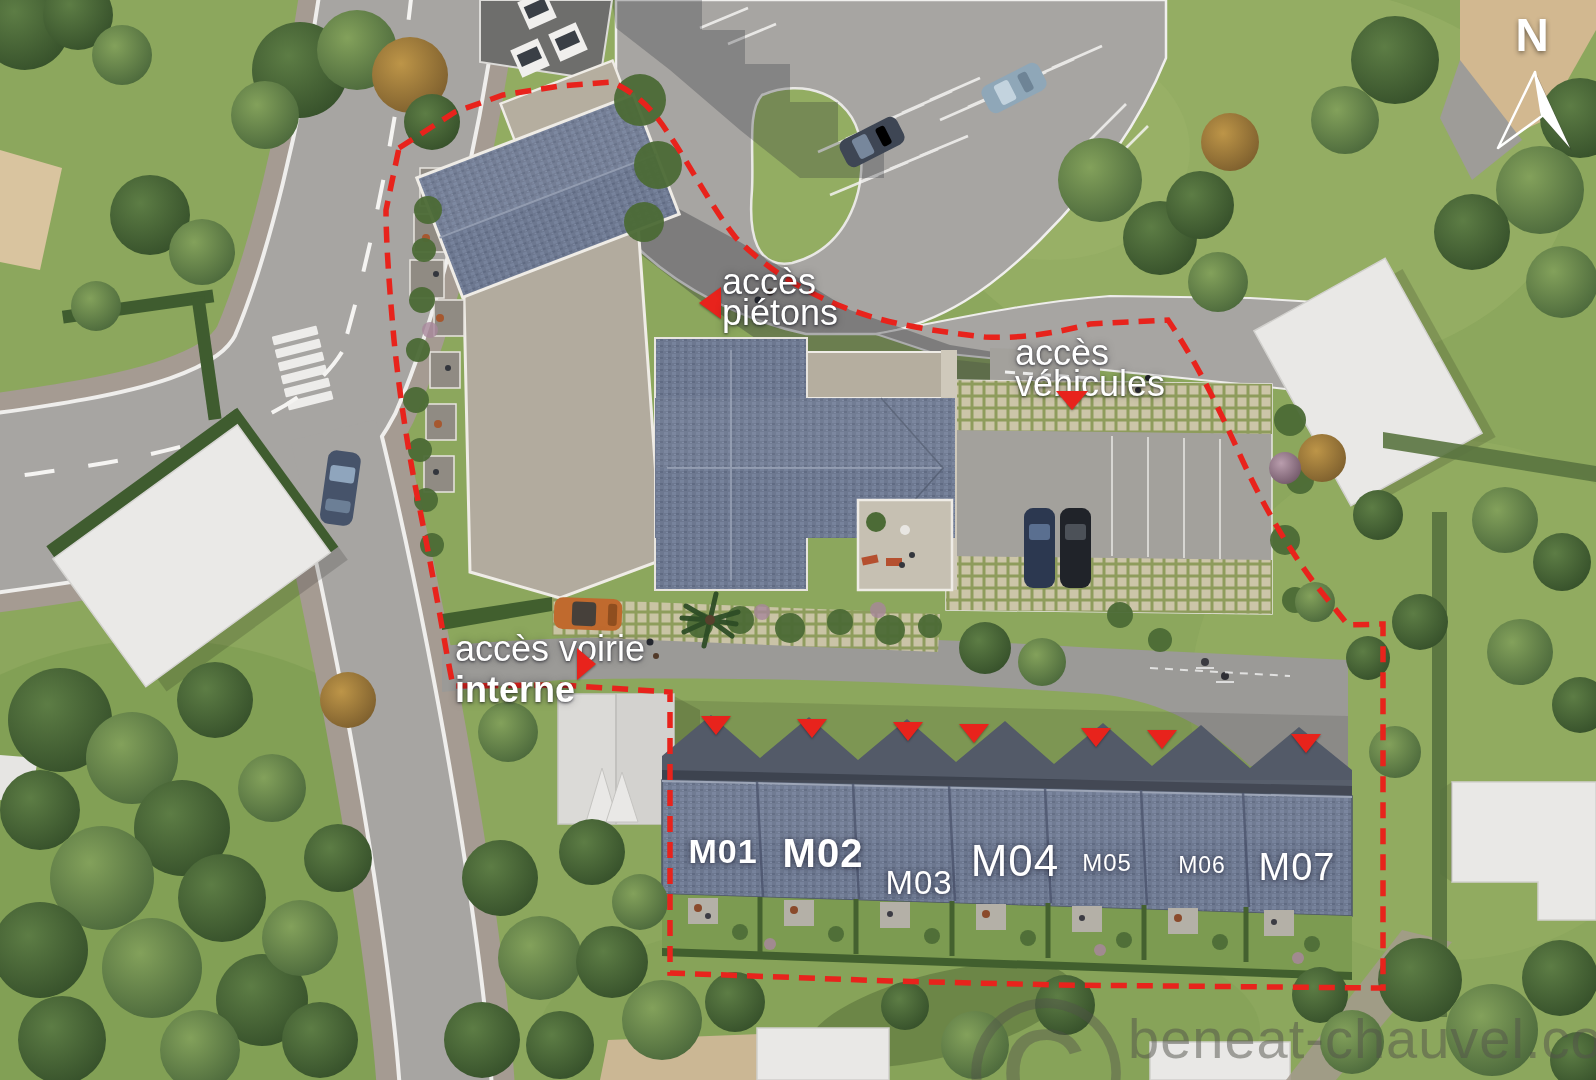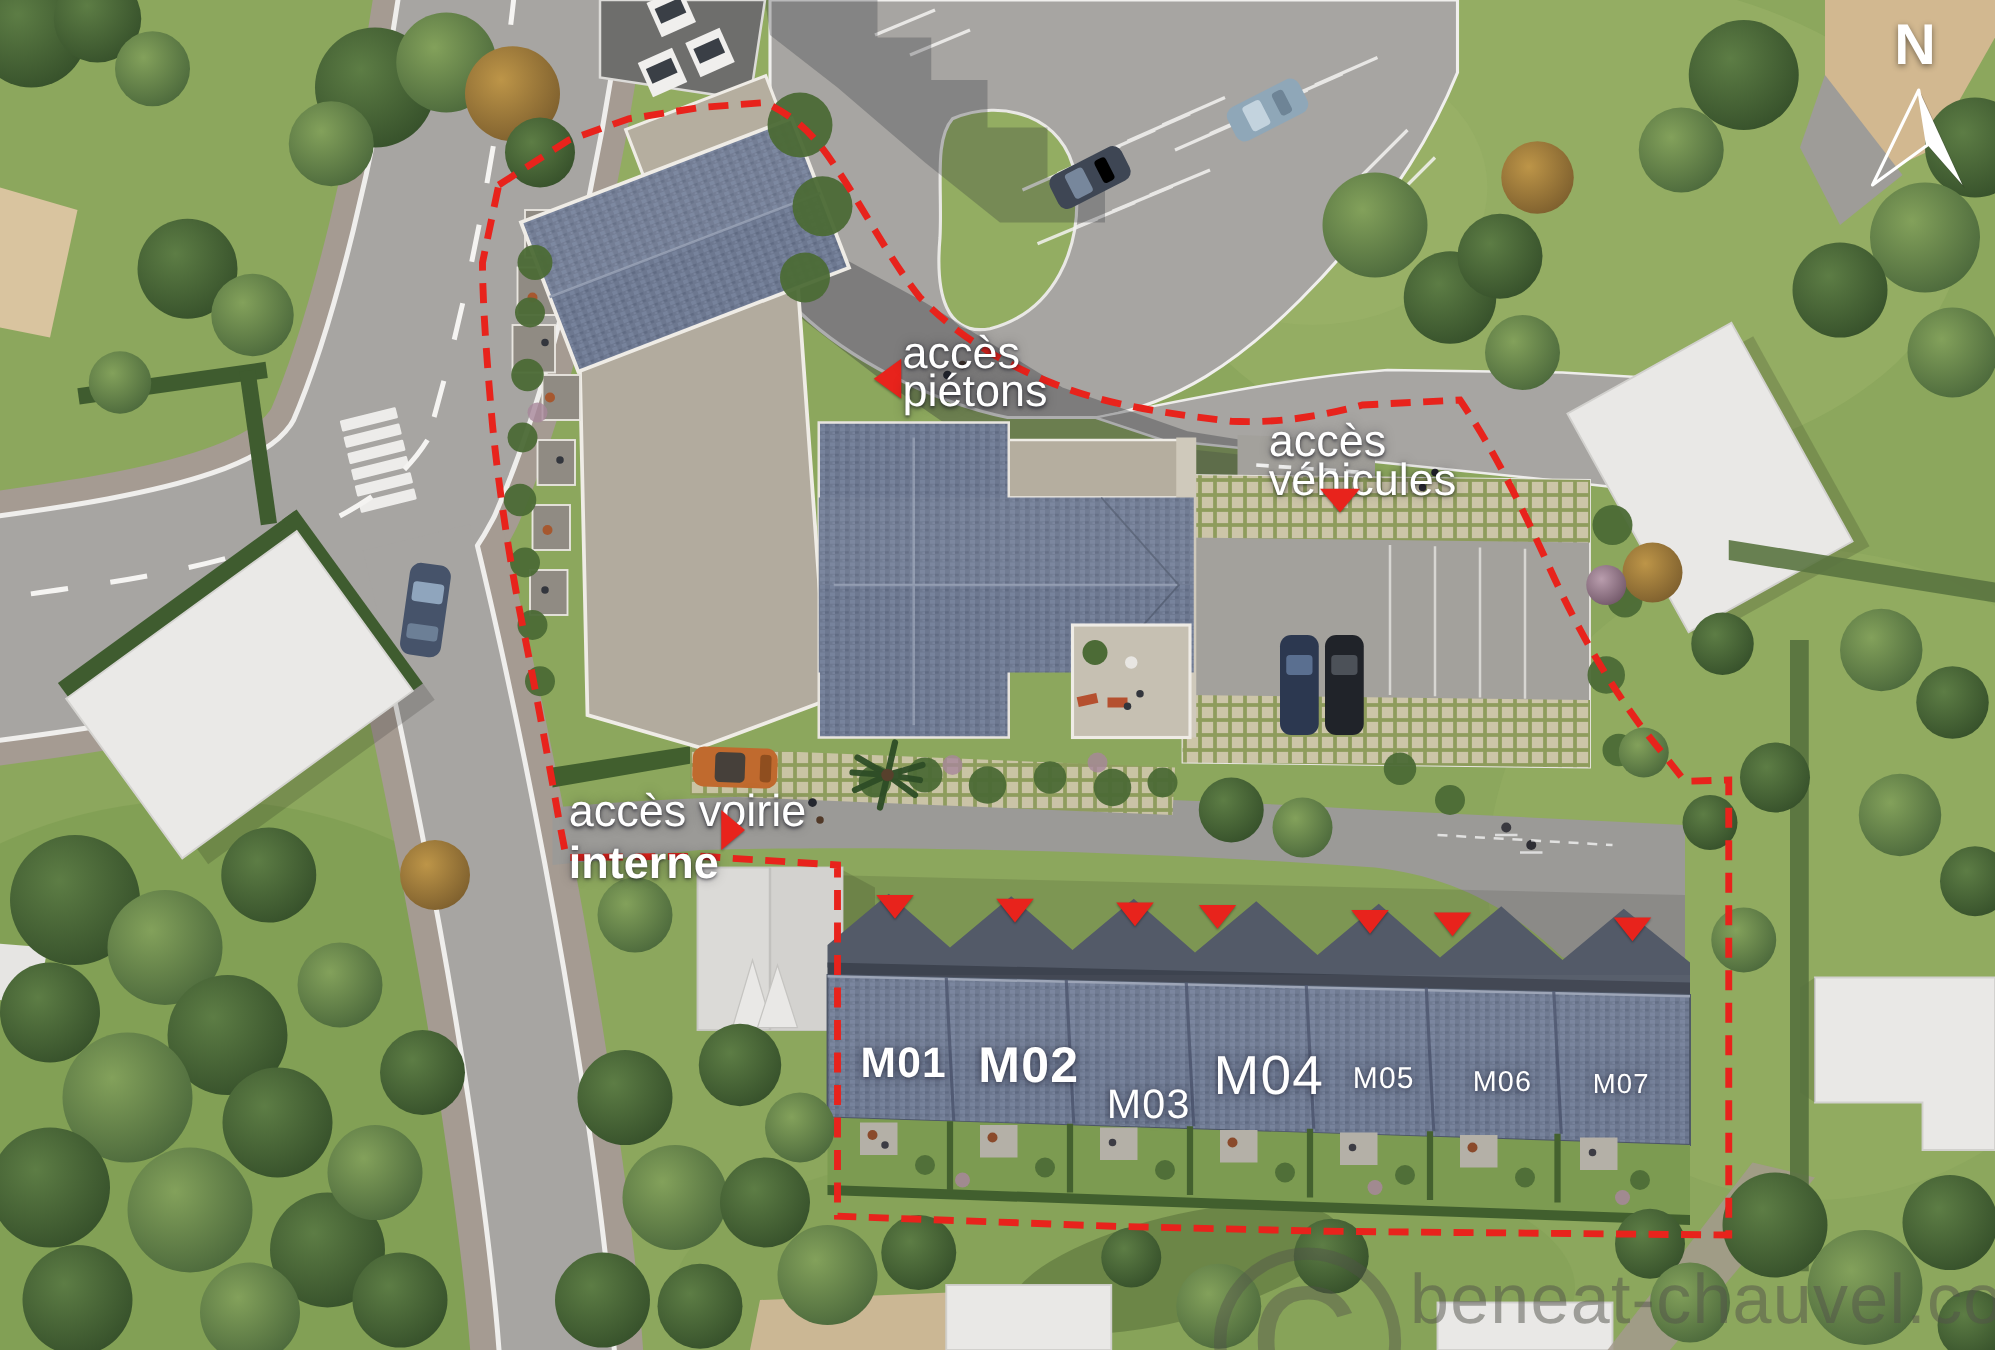--- a/index.html
+++ b/index.html
@@ -543,21 +543,21 @@
   </div>
   <div class="arrow arrow-right" style="left:577px;top:648px;"></div>
 
   <div id="houseLabels">
         <div class="house-label" style="left: 723px; top: 851px; font-size: 34px; font-weight: bold;">M01</div>
         <div class="house-label" style="left: 823px; top: 853px; font-size: 40px; font-weight: bold;">M02</div>
         <div class="house-label" style="left: 919px; top: 855px; font-size: 33px; margin-top: 28px;">M03</div>
         <div class="house-label" style="left: 1015px; top: 861px; font-size: 44px;">M04</div>
         <div class="house-label" style="left: 1107px; top: 863px; font-size: 24px;">M05</div>
         <div class="house-label" style="left: 1202px; top: 865px; font-size: 23px;">M06</div>
-        <div class="house-label" style="left: 1297px; top: 867px; font-size: 22px;">M07</div>
+        <div class="house-label" style="left: 1297px; top: 867px; font-size: 38px;">M07</div>
       </div>
   <div id="entryMarkers">
         <div class="entry-marker" style="left: 716px; top: 716px; border-top-color: rgb(232, 35, 28);"></div>
         <div class="entry-marker" style="left: 812px; top: 719px; border-top-color: rgb(232, 35, 28);"></div>
         <div class="entry-marker" style="left: 908px; top: 722px; border-top-color: rgb(232, 35, 28);"></div>
         <div class="entry-marker" style="left: 974px; top: 724px; border-top-color: rgb(232, 35, 28);"></div>
         <div class="entry-marker" style="left: 1096px; top: 728px; border-top-color: rgb(232, 35, 28);"></div>
         <div class="entry-marker" style="left: 1162px; top: 730px; border-top-color: rgb(232, 35, 28);"></div>
         <div class="entry-marker" style="left: 1306px; top: 734px; border-top-color: rgb(232, 35, 28);"></div>
       </div>

